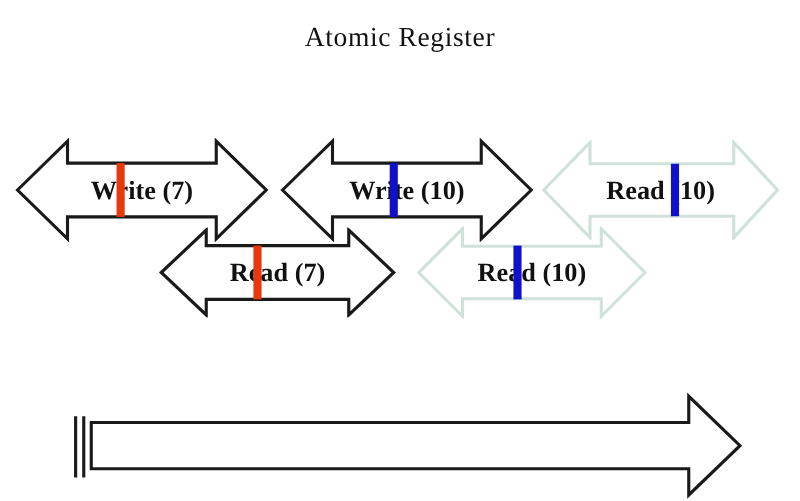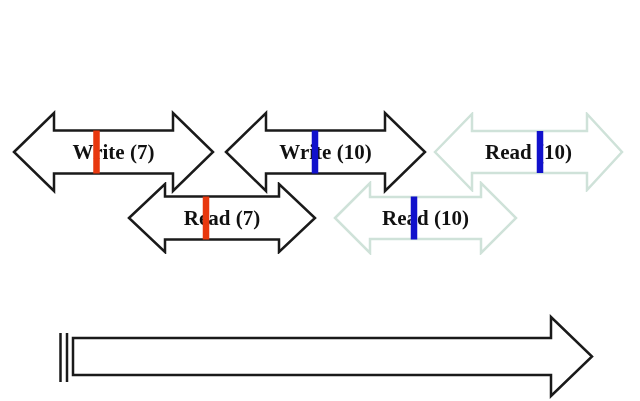--- a/index.html
+++ b/index.html
@@ -18,20 +18,21 @@
     display:flex;align-items:center;justify-content:center;
     font-weight:bold;font-size:21px;color:#111111;white-space:nowrap;
   }
   .timeline-svg{position:absolute;left:0;top:0;}
 </style>
 </head>
 <body>
 
 <div id="canvas">
 
+  <div class="title">Atomic Register</div>
 
   <div class="op" style="left:12px;top:110px;width:203px;height:84px">
     <svg class="layer" width="203" height="84" viewBox="0 0 203 84">
       <polygon points="2,42 42,3 42,20.5 161,20.5 161,3 201,42 161,81 161,63.5 42,63.5 42,81" fill="#ffffff" stroke-width="2.5" stroke-linejoin="miter" stroke="#1a1a1a"></polygon>
     </svg>
     <div class="op-label">Write (7)</div>
     <svg class="layer" width="203" height="84" viewBox="0 0 203 84">
       <rect x="81.25" y="20.5" width="6.5" height="43" fill="#e8380e"></rect>
     </svg>
   </div>

